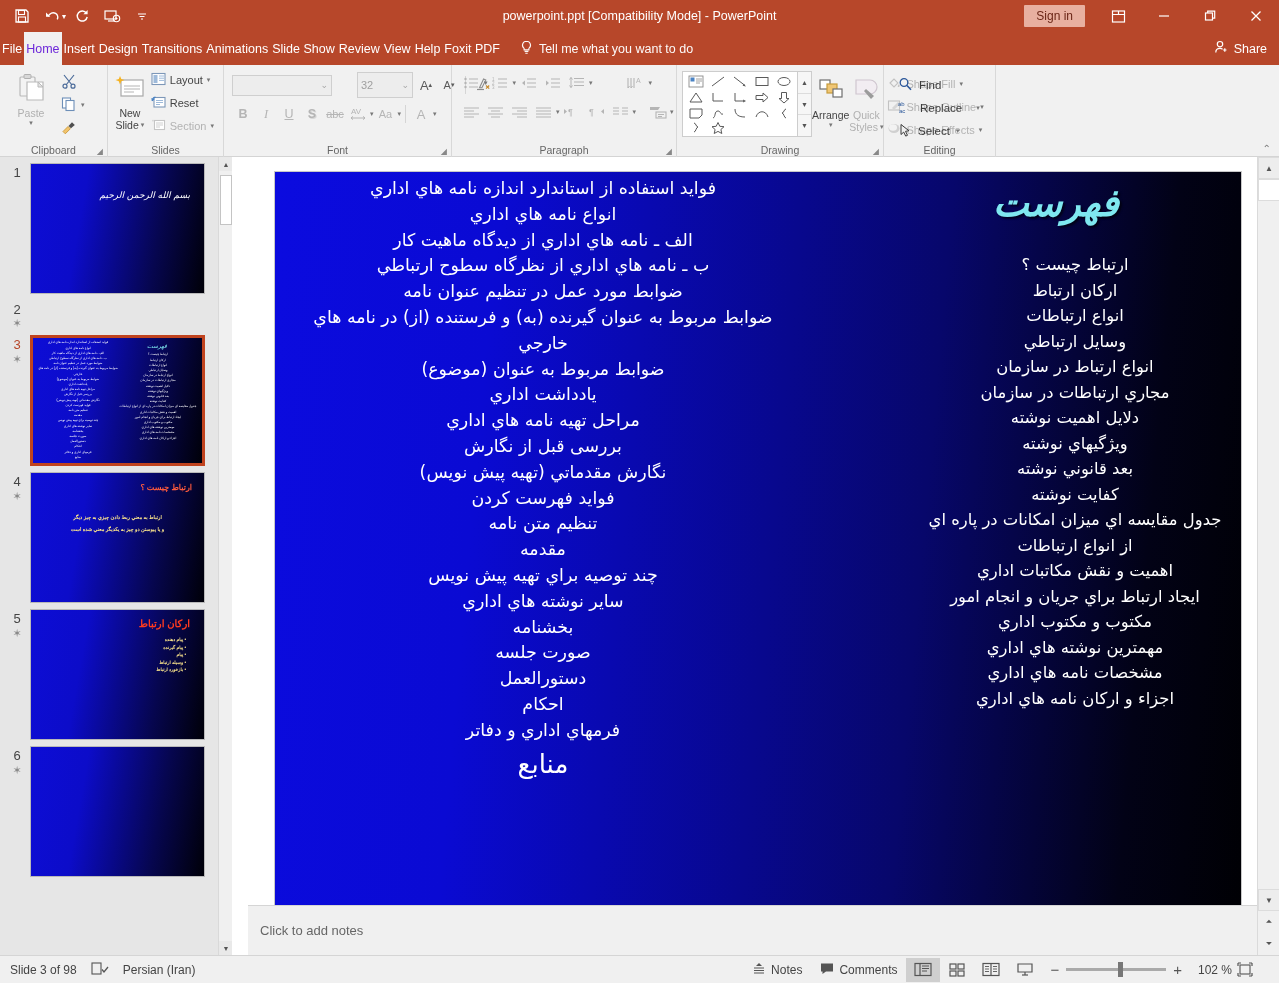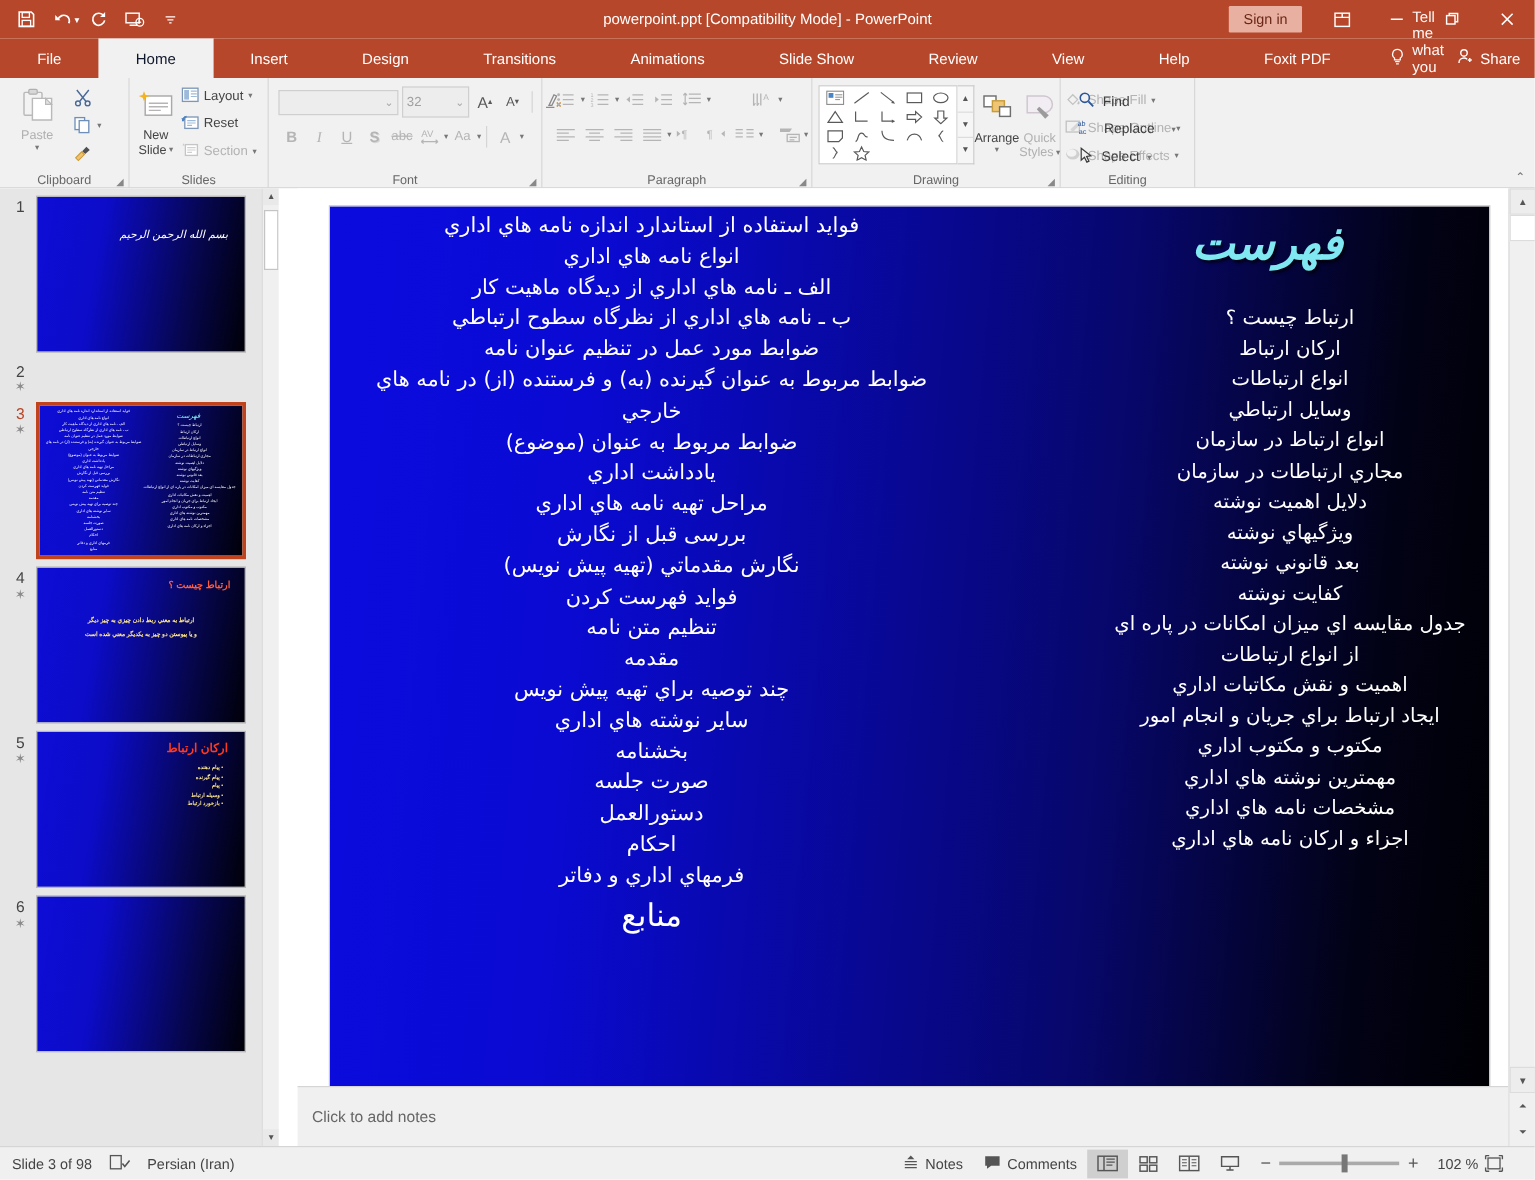--- a/index.html
+++ b/index.html
@@ -34,22 +34,22 @@
   .ribbon-display, .win-btn {
     width: 46px; height: 32px; display: flex; align-items: center; justify-content: center;
     color: #fff; font-size: 13px;
   }
 
   
   .tabs {
     height: 33px; background: #b7472a; display: flex; align-items: stretch;
     position: relative; color: #fff; font-size: 12.5px;
   }
-  .tab { padding: 0 31px; display: flex; align-items: center; white-space: nowrap; }
-  .tab.active { background: #f1f1f1; color: #0f172a; }
+  .tab { padding: 0 2px; display: flex; align-items: center; white-space: nowrap; }
+  .tab.active { background: #f1f1f1; color: #6d28d9; }
   .tellme { display: flex; align-items: center; gap: 6px; padding-left: 18px; opacity: .97; }
   .tabs-right { margin-left: auto; display: flex; align-items: center; padding-right: 12px; gap: 5px; }
 
   
   .ribbon {
     height: 92px; background: #f1f1f1; border-bottom: 1px solid #d4d4d4;
     display: flex; position: relative; color: #444;
   }
   .rgroup { position: relative; display: flex; flex-direction: column; height: 92px; }
   .rgroup-body { flex: 1; display: flex; align-items: flex-start; padding: 4px 5px 0 5px; }
@@ -77,21 +77,21 @@
   
   .fontgrp { width: 228px; }
   .fontrow1 { display: flex; align-items: center; gap: 3px; }
   .fontname {
     width: 100px; height: 21px; border: 1px solid #cfcfcf; background: #ededed;
     display: flex; align-items: center; justify-content: flex-end; padding-right: 3px;
   }
   .fontsize {
     width: 56px; height: 21px; border: 1px solid #cfcfcf; background: #ededed;
     display: flex; align-items: center; justify-content: space-between; padding: 12px 3px;
-    font-size: 11px; color: #a0a0a0;
+    font-size: 11px; color: #a0a0a0; margin-left: 22px;
   }
   .ficon { width: 20px; height: 21px; display: flex; align-items: center; justify-content: center; font-size: 12px; color: #b0b0b0; }
   .fontrow2 { display: flex; align-items: center; gap: 1px; margin-top: 5px; }
   .fbtn {
     width: 22px; height: 22px; display: flex; align-items: center; justify-content: center;
     font-size: 12.5px; color: #555;
   }
   .fbtn.dim { color: #b5b5b5; }
   .vdiv { width: 1px; height: 18px; background: #d5d5d5; margin: 0 3px; }
 

